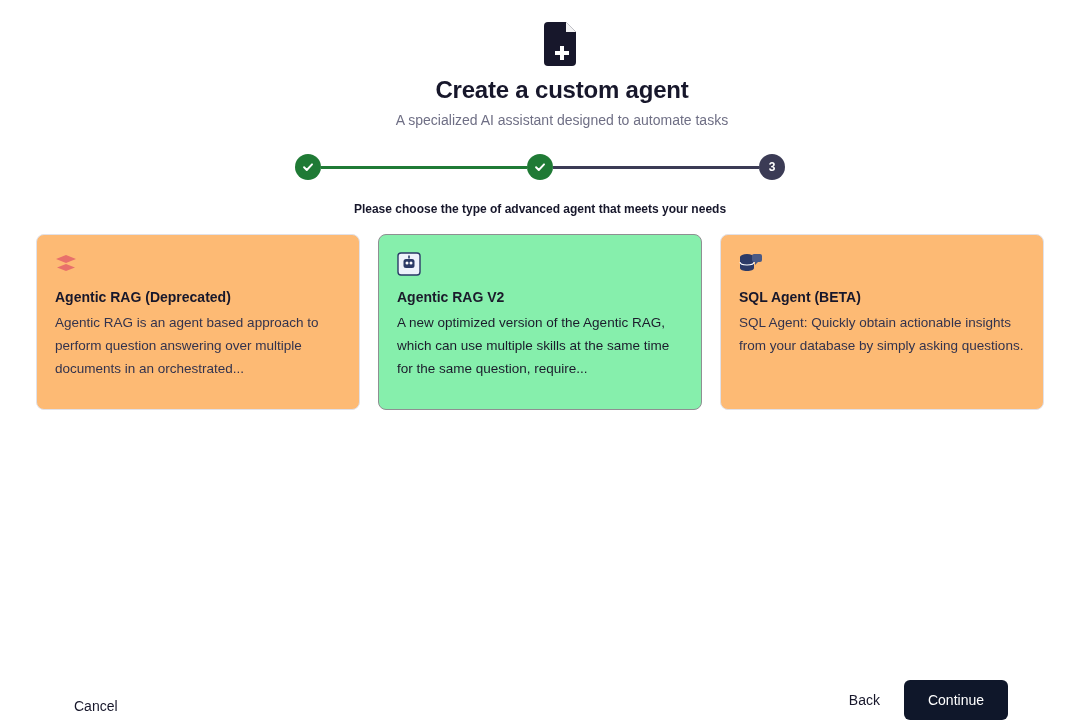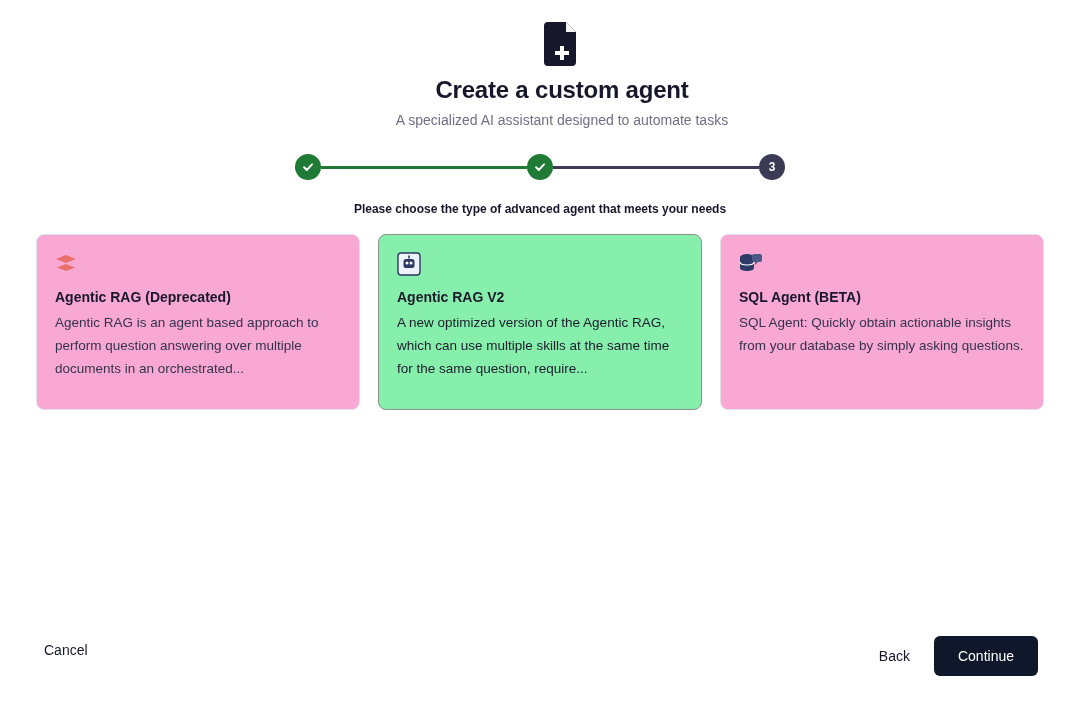--- a/index.html
+++ b/index.html
@@ -96,21 +96,21 @@
     width: 1008px;
     display: flex;
     gap: 18px;
     align-items: stretch;
   }
   .card {
     width: 324px;
     min-height: 176px;
     border: 1px solid #e1e1e8;
     border-radius: 8px;
-    background: #f9a8d4;
+    background: #fdba74;
     padding: 16px 18px 18px 18px;
     cursor: pointer;
   }
   .card.selected {
     background: #86efac;
     border-color: #8f8f92;
   }
   .card-icon {
     height: 26px;
     margin-bottom: 12px;
@@ -133,22 +133,22 @@
   .card.selected .card-desc { color: #1b1b2b; }
 
   
   .footer {
     position: absolute;
     left: 0;
     bottom: 0;
     width: 1080px;
     height: 84px;
     display: flex;
-    align-items: flex-start;
-    padding: 0 42px;
+    align-items: flex-end;
+    padding: 0 72px;
   }
   .link-btn {
     background: none;
     border: none;
     font-family: "Liberation Sans", sans-serif;
     font-size: 14px;
     color: #17172b;
     cursor: pointer;
     padding: 6px 2px;
   }

